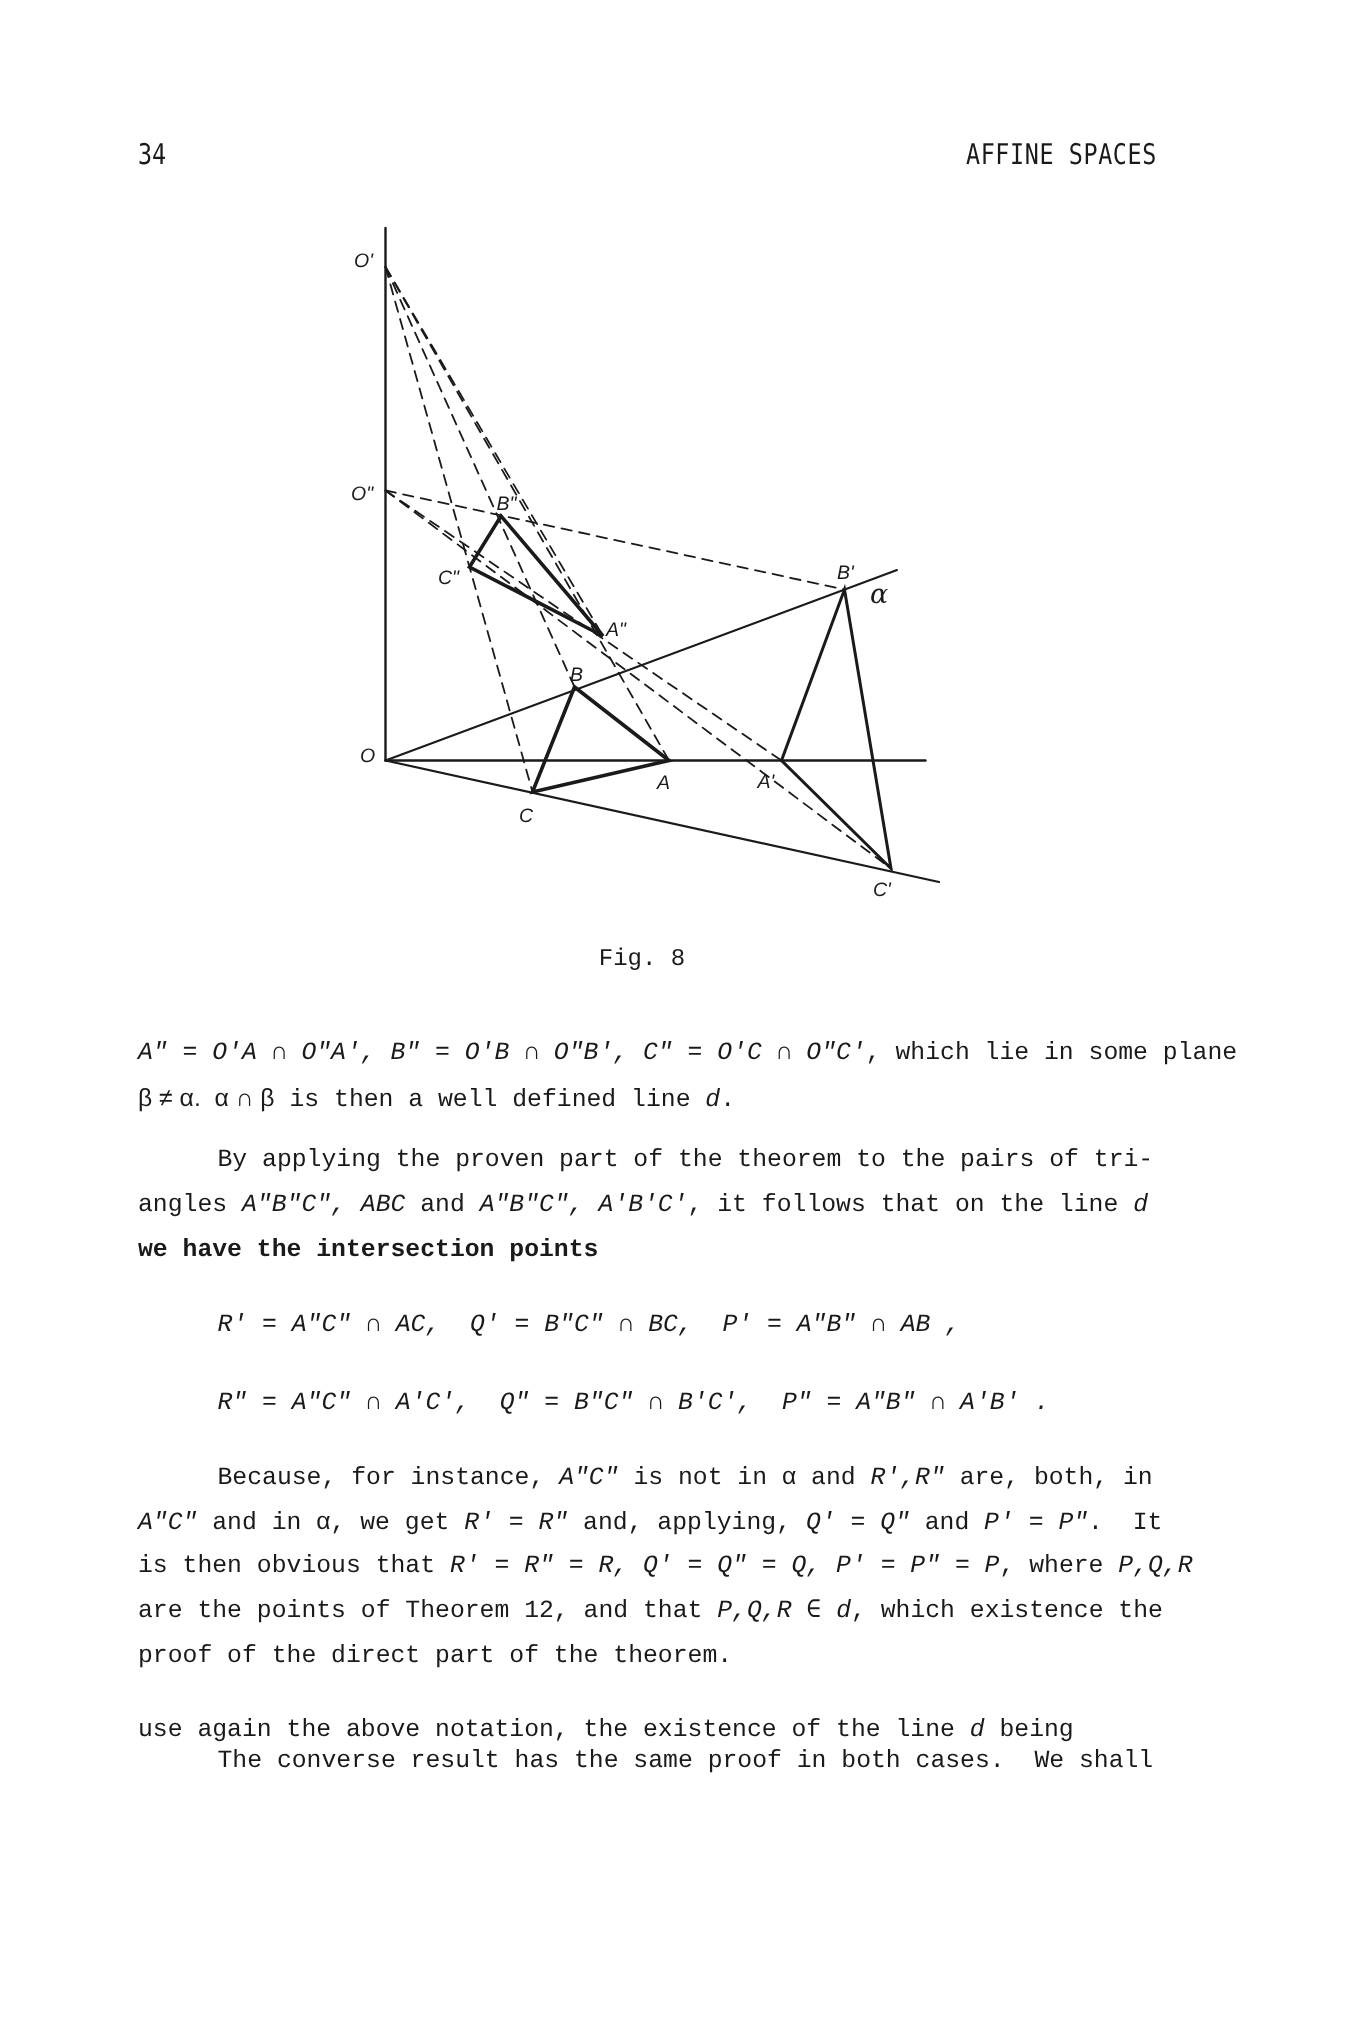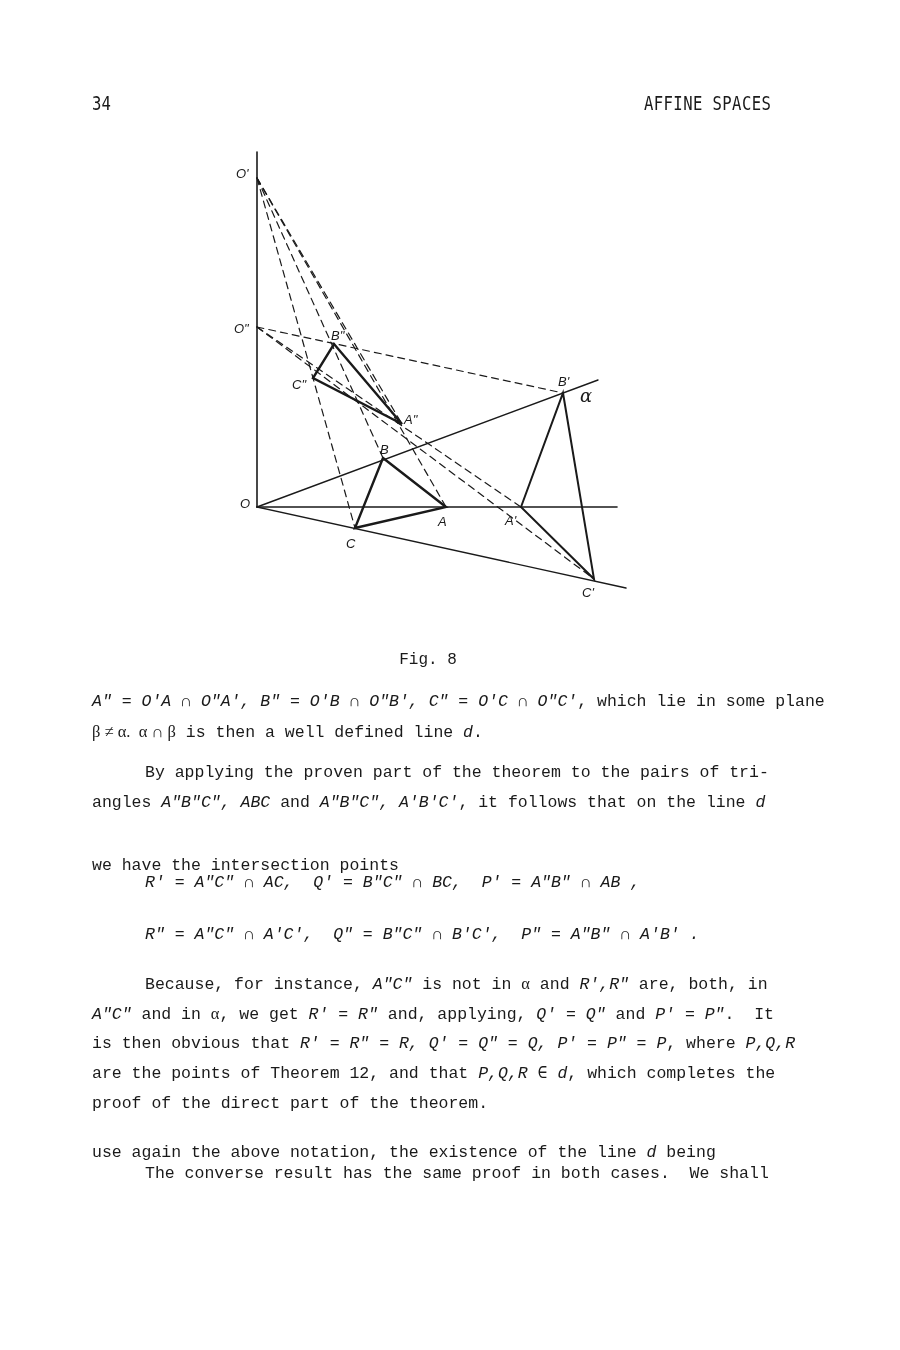--- a/index.html
+++ b/index.html
@@ -7,25 +7,25 @@
     width: 900px; height: 1350px; background: #ffffff; position: relative;
     font-family: "Liberation Mono", "DejaVu Sans Mono", monospace;
     color: #1a1a1a; overflow: hidden;
   }
   .abs { position: absolute; }
   .page-number { left: 92px; top: 92px; font-size: 19px; font-family: "DejaVu Sans Mono", monospace; transform: scaleX(0.82); transform-origin: left top; }
   .running-head { left: 644px; top: 92px; font-size: 19px; font-family: "DejaVu Sans Mono", monospace; transform: scaleX(0.82); transform-origin: left top; letter-spacing: 0.5px; }
   .figure { left: 0; top: 0; }
   .fig-label { font-family: "Liberation Sans", sans-serif; font-style: italic; font-size: 13px; fill: #1a1a1a; }
   .fig-alpha { font-family: "DejaVu Serif", serif; font-style: italic; font-size: 18px; fill: #1a1a1a; }
-  .caption { left: 0; width: 856px; top: 651px; text-align: center; font-size: 16px; font-family: "Liberation Mono", monospace; }
+  .caption { left: 0; width: 856px; top: 630px; text-align: center; font-size: 16px; font-family: "Liberation Mono", monospace; }
   .line { left: 92px; font-size: 16.5px; white-space: pre; font-family: "Liberation Mono", monospace; line-height: 20px; }
   .indent { left: 145px; }
   .m { font-style: italic; font-family: "Liberation Mono", monospace; }
-  .g { font-family: Liberation Serif, serif; font-style: normal; }
+  .g { font-family: Liberation Sans, sans-serif; font-style: normal; }
 </style>
 </head>
 <body>
 
 <div class="abs page-number">34</div>
 <div class="abs running-head">AFFINE SPACES</div>
 
 <svg class="abs figure" width="900" height="620" viewBox="0 0 900 620" xmlns="http://www.w3.org/2000/svg">
   <g stroke="#1a1a1a" fill="none" stroke-linecap="round">
 
@@ -69,25 +69,25 @@
   <text class="fig-alpha" x="580" y="402">α</text>
 </svg>
 
 <div class="abs caption">Fig. 8</div>
 
 <div class="abs line" style="top:692px;"><span class="m">A" = O'A ∩ O"A', B" = O'B ∩ O"B', C" = O'C ∩ O"C'</span><span>, which lie in some plane</span></div>
 <div class="abs line" style="top:722px;"><span class="g">β ≠ α.  α ∩ β</span><span> is then a well defined line </span><span class="m">d</span><span>.</span></div>
 
 <div class="abs line indent" style="top:763px;">By applying the proven part of the theorem to the pairs of tri-</div>
 <div class="abs line" style="top:793px;"><span>angles </span><span class="m">A"B"C", ABC</span><span> and </span><span class="m">A"B"C", A'B'C'</span><span>, it follows that on the line </span><span class="m">d</span></div>
-<div class="abs line" style="top:856px;">we have the intersection points</div>
+<div class="abs line" style="top:823px;font-weight:bold;">we have the intersection points</div>
 
 <div class="abs line m" style="left:145px; top:873px;">R' = A"C" ∩ AC,  Q' = B"C" ∩ BC,  P' = A"B" ∩ AB ,</div>
 <div class="abs line m" style="left:145px; top:925px;">R" = A"C" ∩ A'C',  Q" = B"C" ∩ B'C',  P" = A"B" ∩ A'B' .</div>
 
 <div class="abs line indent" style="top:974px;"><span>Because, for instance, </span><span class="m">A"C"</span><span> is not in </span><span class="g">α</span><span> and </span><span class="m">R',R"</span><span> are, both, in</span></div>
 <div class="abs line" style="top:1004px;"><span class="m">A"C"</span><span> and in </span><span class="g">α</span><span>, we get </span><span class="m">R' = R"</span><span> and, applying, </span><span class="m">Q' = Q"</span><span> and </span><span class="m">P' = P"</span><span>.  It</span></div>
 <div class="abs line" style="top:1034px;"><span>is then obvious that </span><span class="m">R' = R" = R, Q' = Q" = Q, P' = P" = P</span><span>, where </span><span class="m">P,Q,R</span></div>
-<div class="abs line" style="top:1064px;"><span>are the points of Theorem 12, and that </span><span class="m">P,Q,R ∈ d</span><span>, which completes the</span></div>
+<div class="abs line" style="top:1064px;"><span>are the points of Theorem 12, and that </span><span class="m">P,Q,R ∈ d</span><span>, which existence the</span></div>
 <div class="abs line" style="top:1094px;text-align:right;">proof of the direct part of the theorem.</div>
 
 <div class="abs line indent" style="top:1164px;">The converse result has the same proof in both cases.  We shall</div>
 <div class="abs line" style="top:1143px;"><span>use again the above notation, the existence of the line </span><span class="m">d</span><span> being</span></div>
 
 </body></html>

